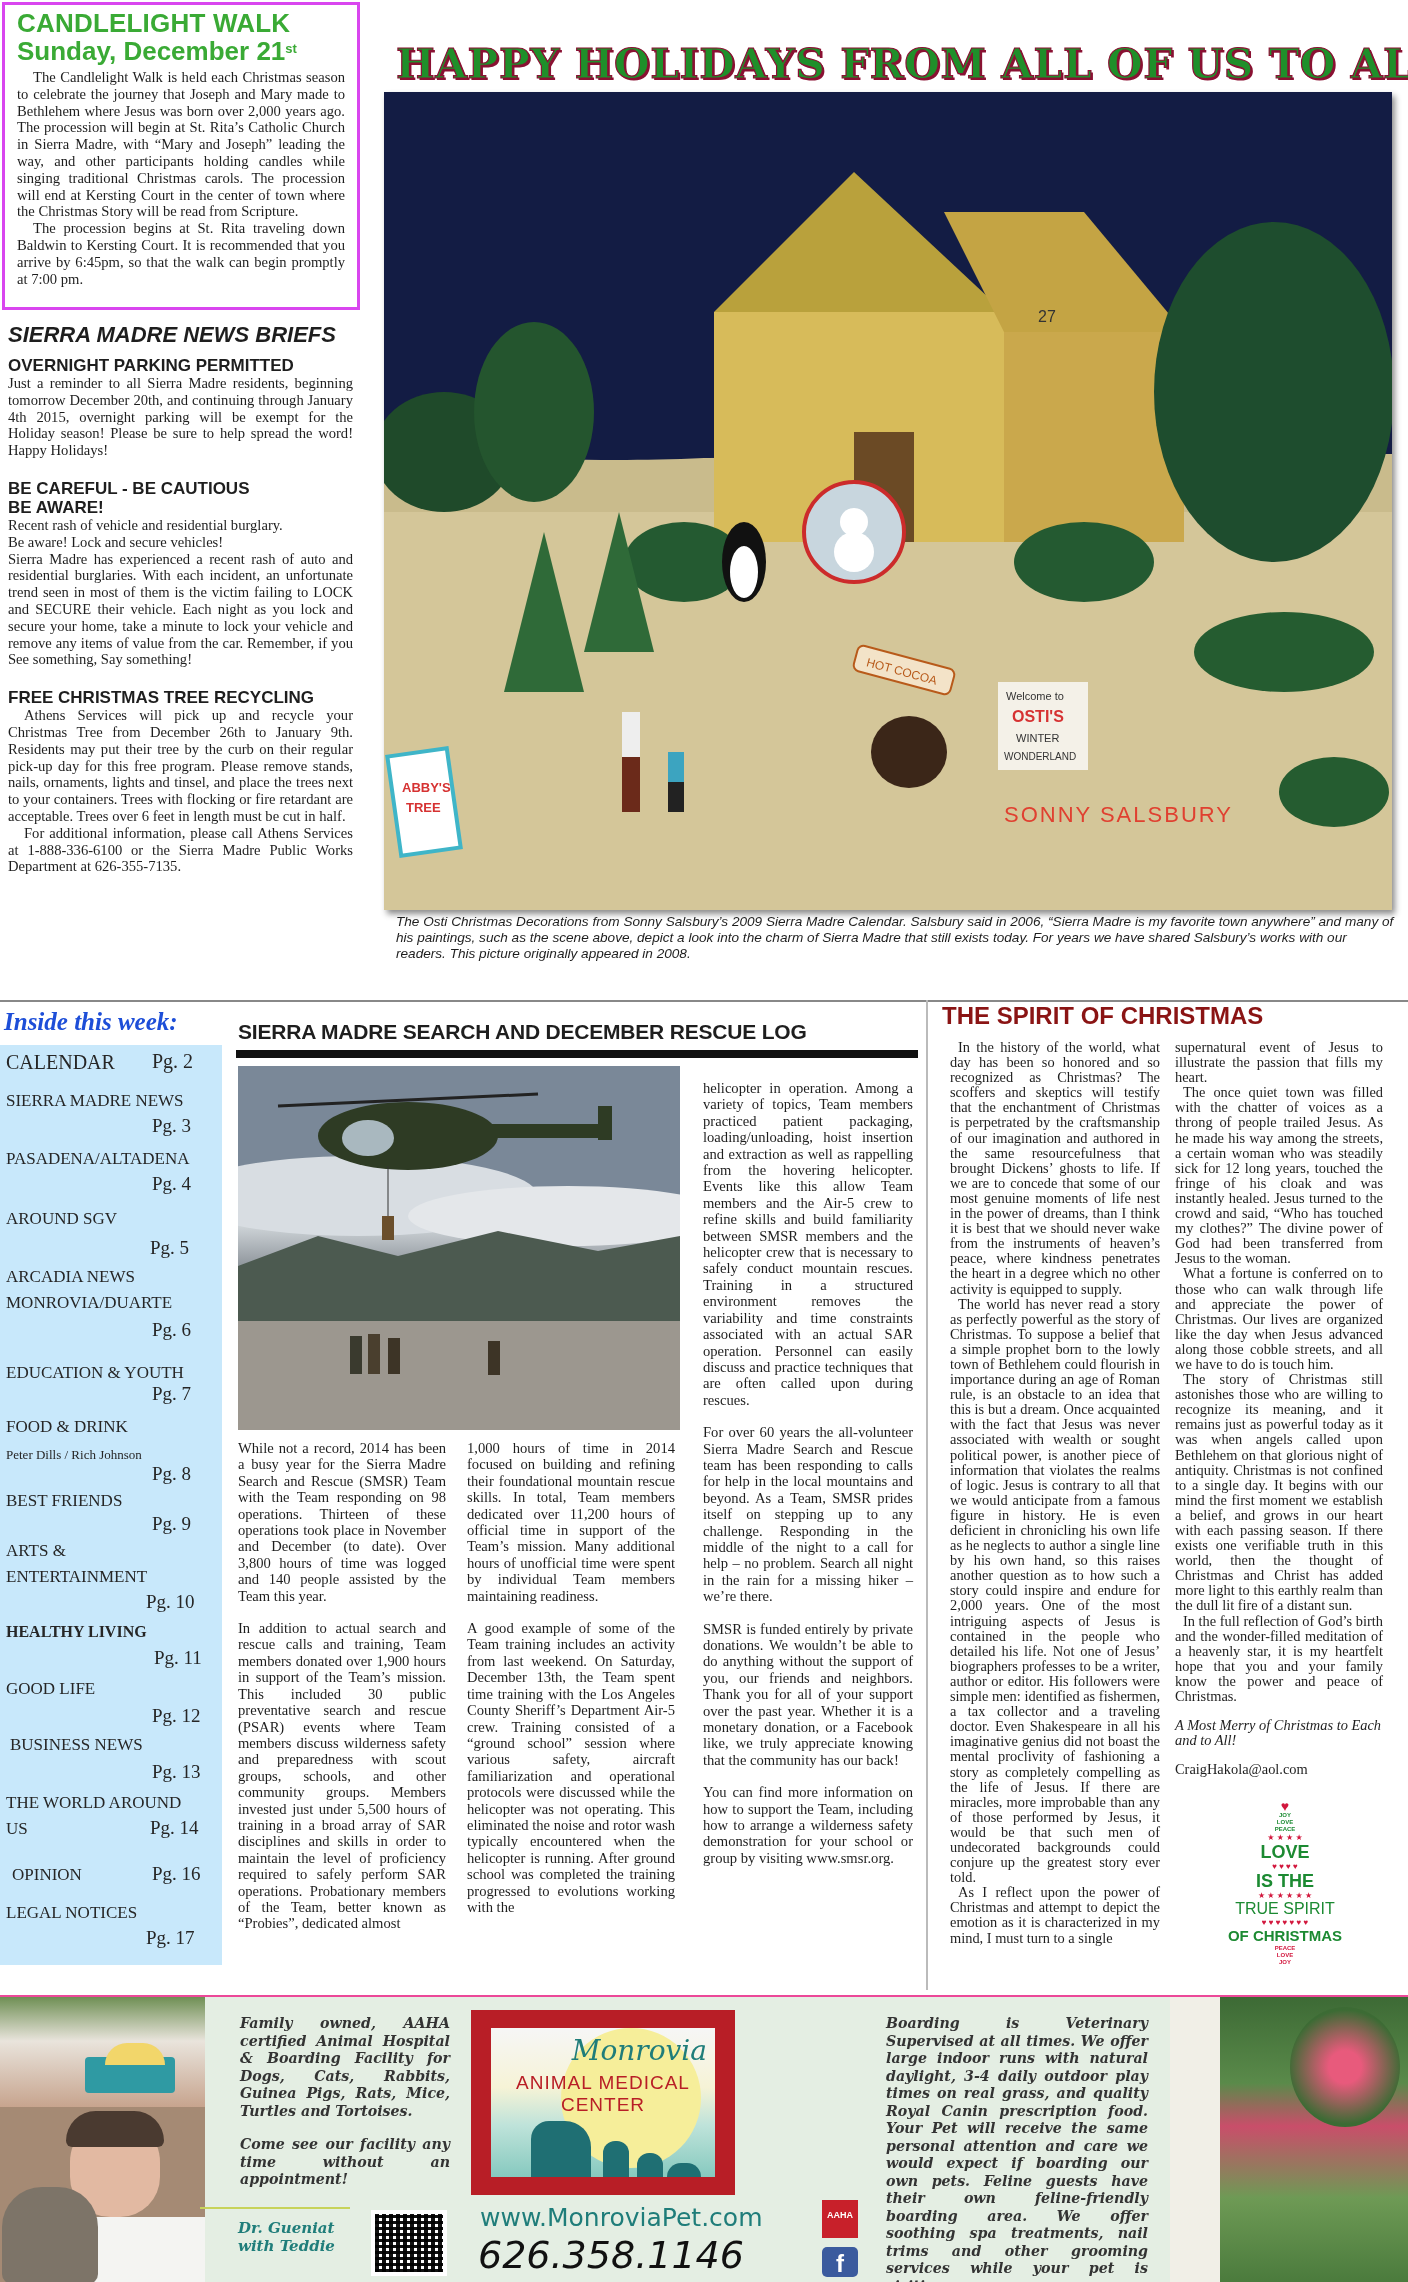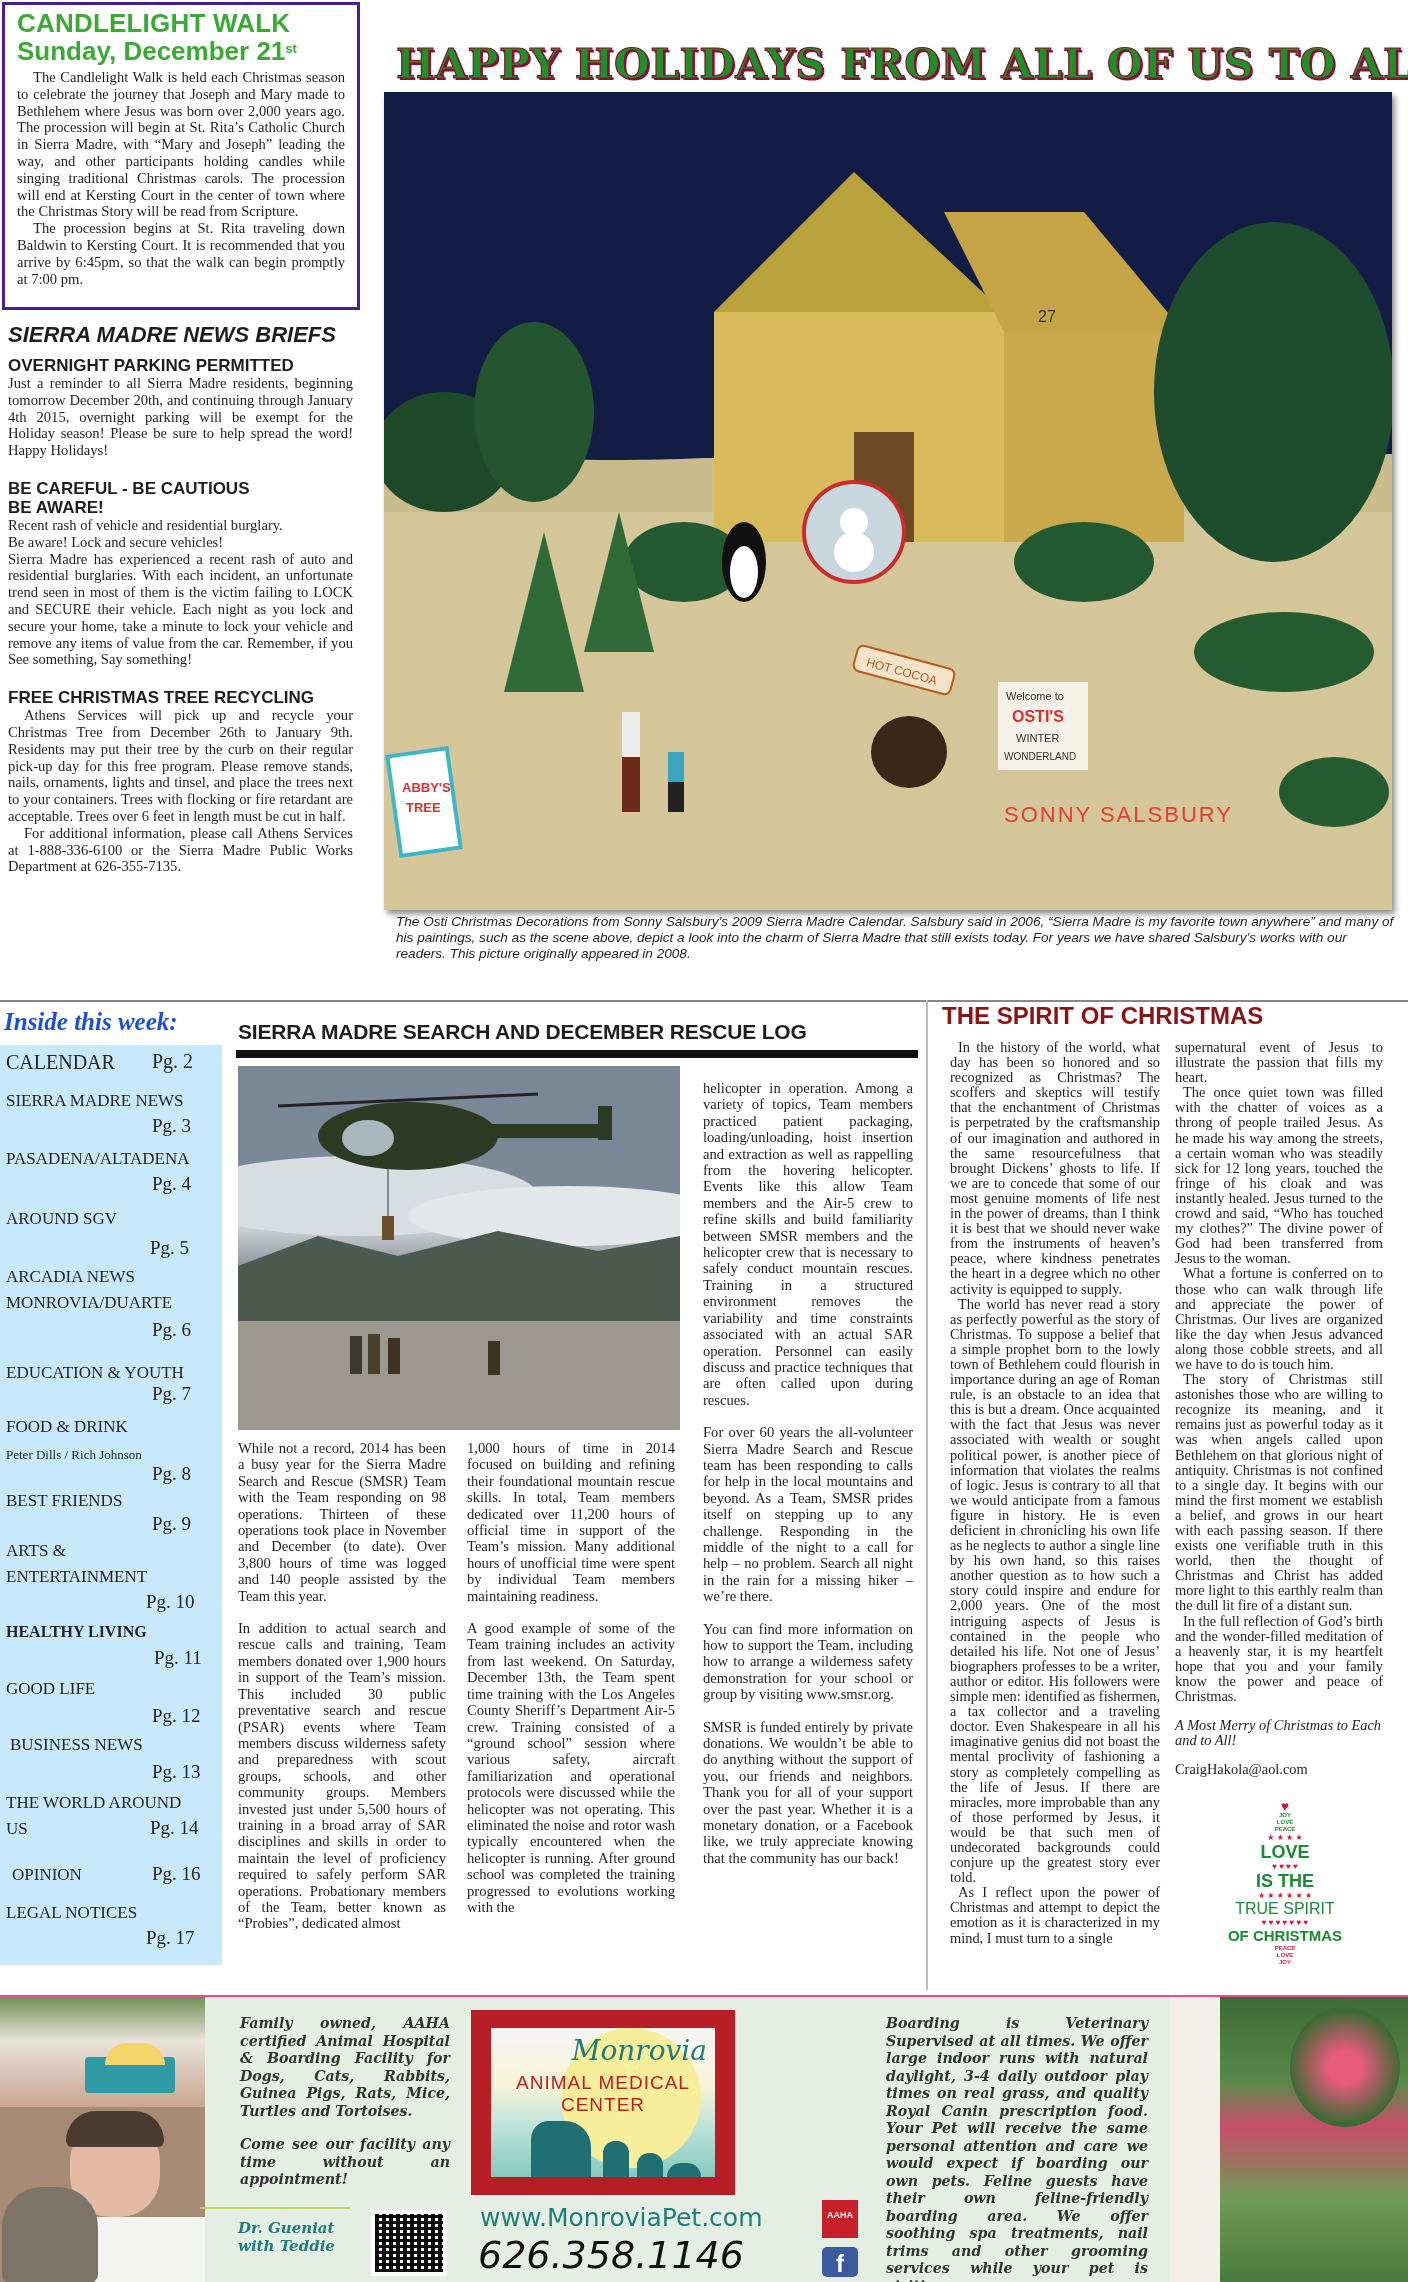--- a/index.html
+++ b/index.html
@@ -3,21 +3,21 @@
 <meta charset="utf-8">
 <style>
   * { box-sizing: border-box; margin: 0; padding: 0; }
   html, body { width: 1408px; height: 2282px; background: #ffffff; overflow: hidden; }
   body { position: relative; font-family: "Liberation Serif", serif; color: #1e1e1e; }
   .abs { position: absolute; }
   .just { text-align: justify; }
   p.ind { text-indent: 16px; }
 
   
-  #candle { left: 2px; top: 2px; width: 358px; height: 308px; border: 3px solid #4c1d95; padding: 4px 12px 0 12px; }
+  #candle { left: 2px; top: 2px; width: 358px; height: 308px; border: 3px solid #d946ef; padding: 4px 12px 0 12px; }
   #candle .t1 { font-family: "Liberation Sans", sans-serif; font-weight: bold; color: #3aaa35; font-size: 26px; line-height: 28px; letter-spacing: 0.2px; }
   #candle .t2 { font-family: "Liberation Sans", sans-serif; font-weight: bold; color: #3aaa35; font-size: 26px; line-height: 28px; }
   #candle .t2 sup { font-size: 13px; vertical-align: top; position: relative; top: -2px; }
   #candle .body { font-size: 14.6px; line-height: 16.8px; margin-top: 4px; }
 
   
   #briefs { left: 8px; top: 322px; width: 345px; }
   #briefs h2 { font-family: "Liberation Sans", sans-serif; font-style: italic; font-weight: bold; font-size: 22px; line-height: 26px; color: #1e1e1e; }
   #briefs h3 { font-family: "Liberation Sans", sans-serif; font-weight: bold; font-size: 17px; line-height: 19px; margin-top: 8px; }
   #briefs .body { font-size: 14.6px; line-height: 16.8px; }
@@ -244,22 +244,22 @@
   <p>While not a record, 2014 has been a busy year for the Sierra Madre Search and Rescue (SMSR) Team with the Team responding on 98 operations. Thirteen of these operations took place in November and December (to date). Over 3,800 hours of time was logged and 140 people assisted by the Team this year.</p>
   <p>In addition to actual search and rescue calls and training, Team members donated over 1,900 hours in support of the Team’s mission. This included 30 public preventative search and rescue (PSAR) events where Team members discuss wilderness safety and preparedness with scout groups, schools, and other community groups. Members invested just under 5,500 hours of training in a broad array of SAR disciplines and skills in order to maintain the level of proficiency required to safely perform SAR operations. Probationary members of the Team, better known as “Probies”, dedicated almost</p>
 </div>
 <div class="col" style="left:467px; top:1440px; width:208px;">
   <p>1,000 hours of time in 2014 focused on building and refining their foundational mountain rescue skills. In total, Team members dedicated over 11,200 hours of official time in support of the Team’s mission. Many additional hours of unofficial time were spent by individual Team members maintaining readiness.</p>
   <p>A good example of some of the Team training includes an activity from last weekend. On Saturday, December 13th, the Team spent time training with the Los Angeles County Sheriff’s Department Air-5 crew. Training consisted of a “ground school” session where various safety, aircraft familiarization and operational protocols were discussed while the helicopter was not operating. This eliminated the noise and rotor wash typically encountered when the helicopter is running. After ground school was completed the training progressed to evolutions working with the</p>
 </div>
 <div class="col" style="left:703px; top:1080px; width:210px;">
   <p>helicopter in operation. Among a variety of topics, Team members practiced patient packaging, loading/unloading, hoist insertion and extraction as well as rappelling from the hovering helicopter. Events like this allow Team members and the Air-5 crew to refine skills and build familiarity between SMSR members and the helicopter crew that is necessary to safely conduct mountain rescues. Training in a structured environment removes the variability and time constraints associated with an actual SAR operation. Personnel can easily discuss and practice techniques that are often called upon during rescues.</p>
   <p>For over 60 years the all-volunteer Sierra Madre Search and Rescue team has been responding to calls for help in the local mountains and beyond. As a Team, SMSR prides itself on stepping up to any challenge. Responding in the middle of the night to a call for help – no problem.  Search all night in the rain for a missing hiker – we’re there.</p>
+  <p>SMSR is funded entirely by private donations. We wouldn’t be able to do anything without the support of you, our friends and neighbors. Thank you for all of your support over the past year. Whether it is a monetary donation, or a Facebook like, we truly appreciate knowing that the community has our back!</p>
   <p>You can find more information on how to support the Team, including how to arrange a wilderness safety demonstration for your school or group by visiting www.smsr.org.</p>
-  <p>SMSR is funded entirely by private donations. We wouldn’t be able to do anything without the support of you, our friends and neighbors. Thank you for all of your support over the past year. Whether it is a monetary donation, or a Facebook like, we truly appreciate knowing that the community has our back!</p>
 </div>
 
 <div class="abs" style="left:926px; top:1000px; width:2px; height:990px; background:#bbb;"></div>
 
 <h1 id="spirit-title" class="abs">THE SPIRIT OF CHRISTMAS</h1>
 <div class="col2" style="left:950px; top:1040px; width:210px;">
   <p>In the history of the world, what day has been so honored and so recognized as Christmas? The scoffers and skeptics will testify that the enchantment of Christmas is perpetrated by the craftsmanship of our imagination and authored in the same resourcefulness that brought Dickens’ ghosts to life. If we are to concede that some of our most genuine moments of life nest in the power of dreams, than I think it is best that we should never wake from the instruments of heaven’s peace, where kindness penetrates the heart in a degree which no other activity is equipped to supply.</p>
   <p>The world has never read a story as perfectly powerful as the story of Christmas. To suppose a belief that a simple prophet born to the lowly town of Bethlehem could flourish in importance during an age of Roman rule, is an obstacle to an idea that this is but a dream. Once acquainted with the fact that Jesus was never associated with wealth or sought political power, is another piece of information that violates the realms of logic. Jesus is contrary to all that we would anticipate from a famous figure in history.  He is even deficient in chronicling his own life as he neglects to author a single line by his own hand, so this raises another question as to how such a story could inspire and endure for 2,000 years. One of the most intriguing aspects of Jesus is contained in the people who detailed his life. Not one of Jesus’ biographers professes to be a writer, author or editor. His followers were simple men: identified as fishermen, a tax collector and a traveling doctor. Even Shakespeare in all his imaginative genius did not boast the mental proclivity of fashioning a story as completely compelling as the life of Jesus. If there are miracles, more improbable than any of those performed by Jesus, it would be that such men of undecorated backgrounds could conjure up the greatest story ever told.</p>
   <p>As I reflect upon the power of Christmas and attempt to depict the emotion as it is characterized in my mind, I must turn to a single</p>
 </div>

